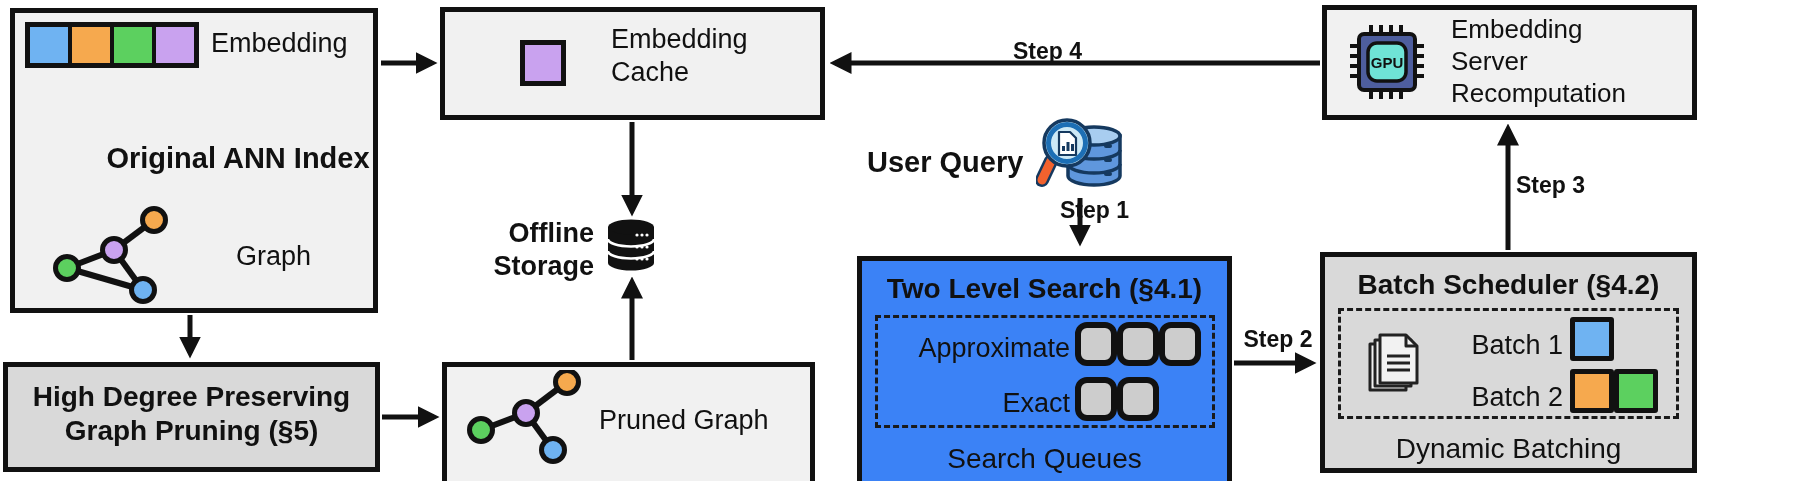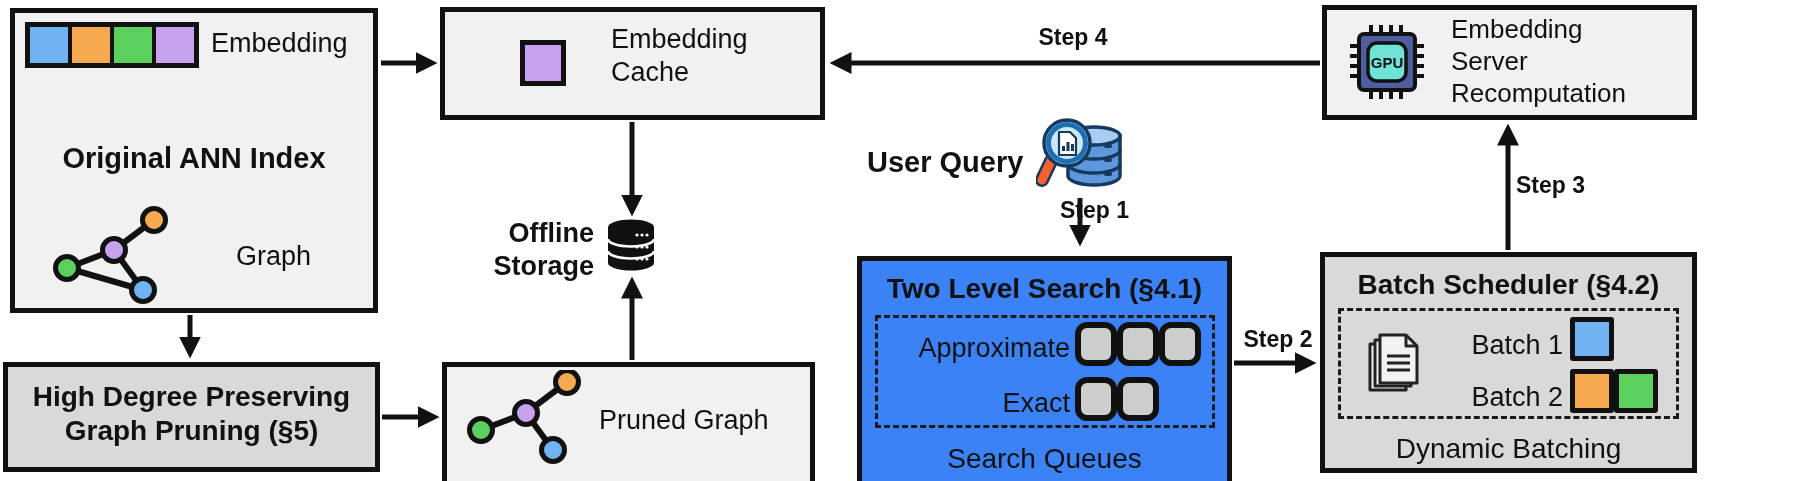--- a/index.html
+++ b/index.html
@@ -31,21 +31,21 @@
 <div id="canvas">
 
   <div class="box" style="left: 10px; top: 8px; width: 368px; height: 305px; background-color: rgb(241, 241, 241);">
     <div class="swatch" style="left:10px;top:9px;">
       <div style="background-color: rgb(111, 179, 242);"></div>
       <div style="background-color: rgb(246, 169, 78);"></div>
       <div style="background-color: rgb(92, 208, 95);"></div>
       <div style="background-color: rgb(201, 162, 239);"></div>
     </div>
     <div class="lbl t27" style="left:196px;top:14px;">Embedding</div>
-    <div class="lbl center" style="top:129px;font-size:29px;font-weight:bold;">Original ANN Index</div>
+    <div class="lbl center" style="top:129px;font-size:29px;font-weight:bold;padding-left:44px;">Original ANN Index</div>
     <svg class="abs" style="left:25px;top:182px;" width="140" height="120" viewBox="0 0 140 120">
       <g stroke="#111" stroke-width="6">
         <line x1="27" y1="73" x2="74" y2="55"></line>
         <line x1="74" y1="55" x2="114" y2="25"></line>
         <line x1="74" y1="55" x2="103" y2="95"></line>
         <line x1="27" y1="73" x2="103" y2="95"></line>
       </g>
       <g stroke="#111" stroke-width="5">
         <circle cx="114" cy="25" r="11.5" fill="#F6A94E"></circle>
         <circle cx="74" cy="55" r="11.5" fill="#C9A2EF"></circle>
@@ -213,21 +213,21 @@
       <path d="M23,18 h11 l6,6 v17 h-17 z" fill="#FFF" stroke="#15395F" stroke-width="2.2" stroke-linejoin="round"></path>
       <rect x="26" y="32" width="3" height="5" fill="#15395F"></rect>
       <rect x="30.5" y="28" width="3" height="9" fill="#15395F"></rect>
       <rect x="35" y="30" width="3" height="7" fill="#15395F"></rect>
     </g>
   </svg>
 
   <div class="lbl step" style="left:1060px;top:197px;text-align:center;">Step 1</div>
   <div class="lbl step" style="left:1236px;top:326px;width:84px;text-align:center;">Step 2</div>
   <div class="lbl step" style="left:1516px;top:172px;">Step 3</div>
-  <div class="lbl step" style="left:1013px;top:24px;width:120px;text-align:center;">Step 4</div>
+  <div class="lbl step" style="left:1013px;top:38px;width:120px;">Step 4</div>
 
   <svg class="abs" style="left:0;top:0;pointer-events:none;" width="1817" height="481" viewBox="0 0 1817 481">
     <defs>
       <marker id="ah" viewBox="0 0 10 10" refX="7.5" refY="5" markerWidth="4.4" markerHeight="4.4" orient="auto">
         <path d="M0,0 L10,5 L0,10 Z" fill="#111"></path>
       </marker>
     </defs>
     <g stroke="#111" stroke-width="5">
       <line x1="381" y1="63" x2="432" y2="63" marker-end="url(#ah)"></line>
       <line x1="632" y1="122" x2="632" y2="211" marker-end="url(#ah)"></line>

